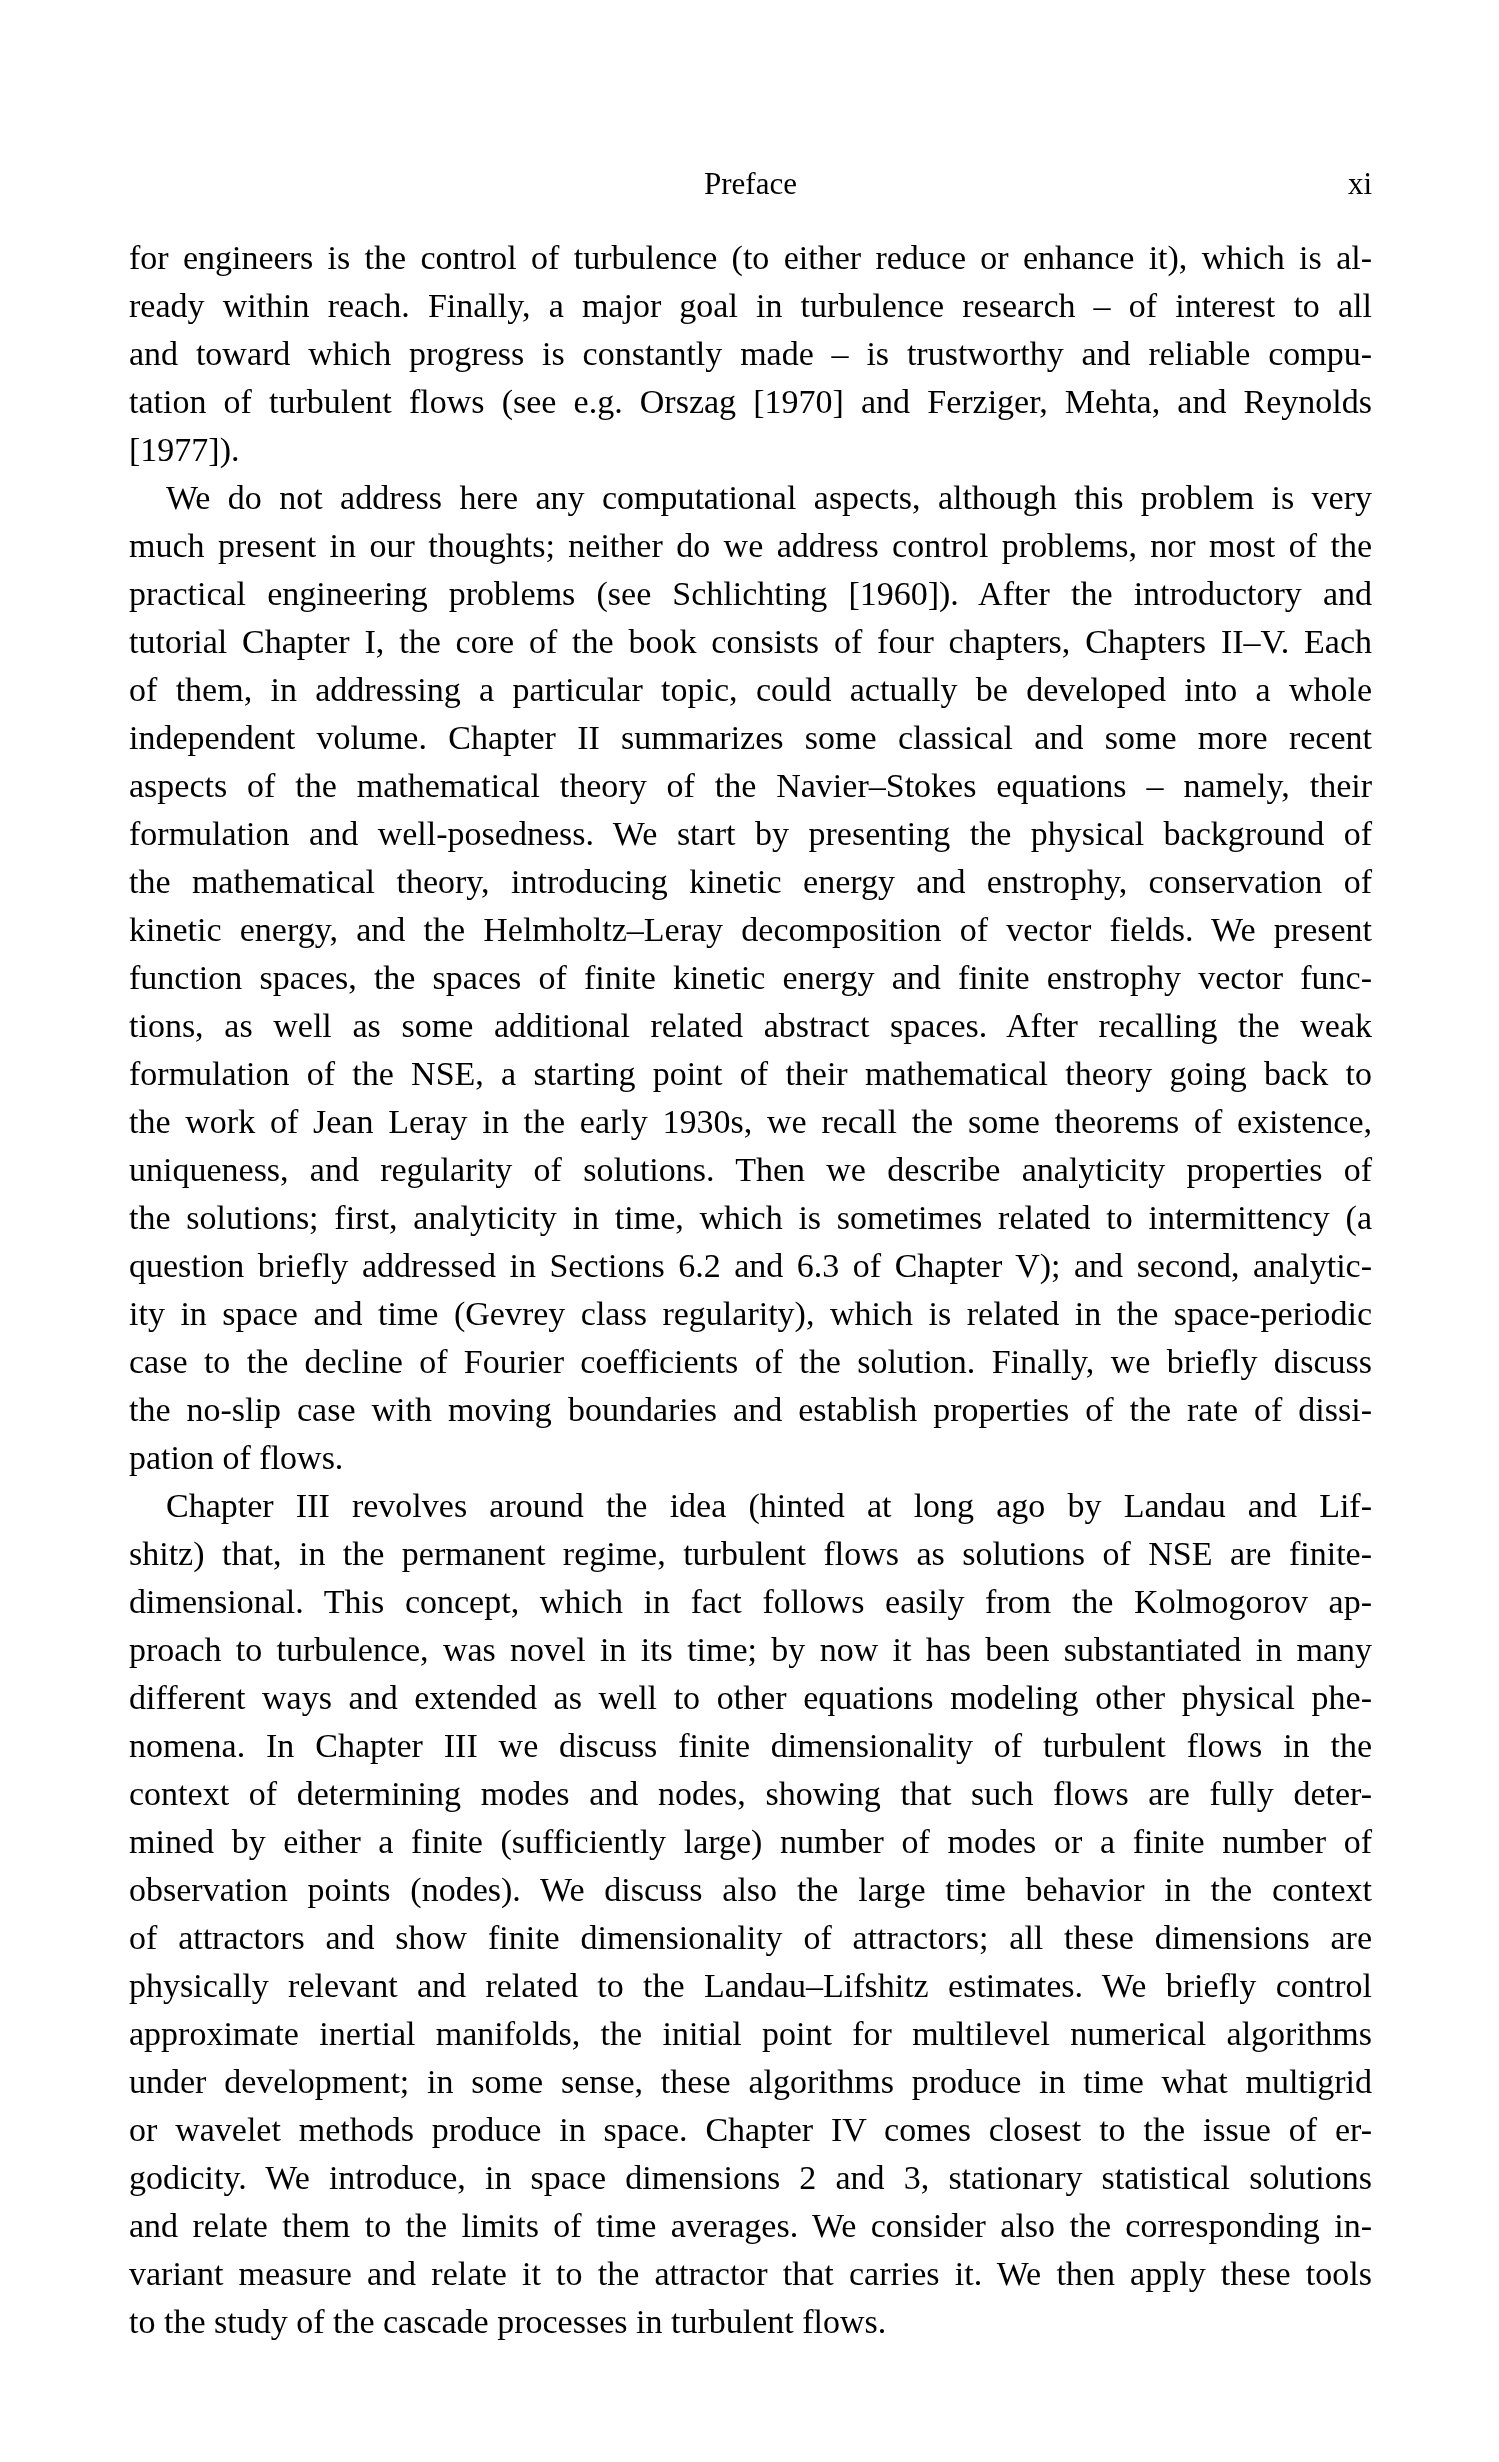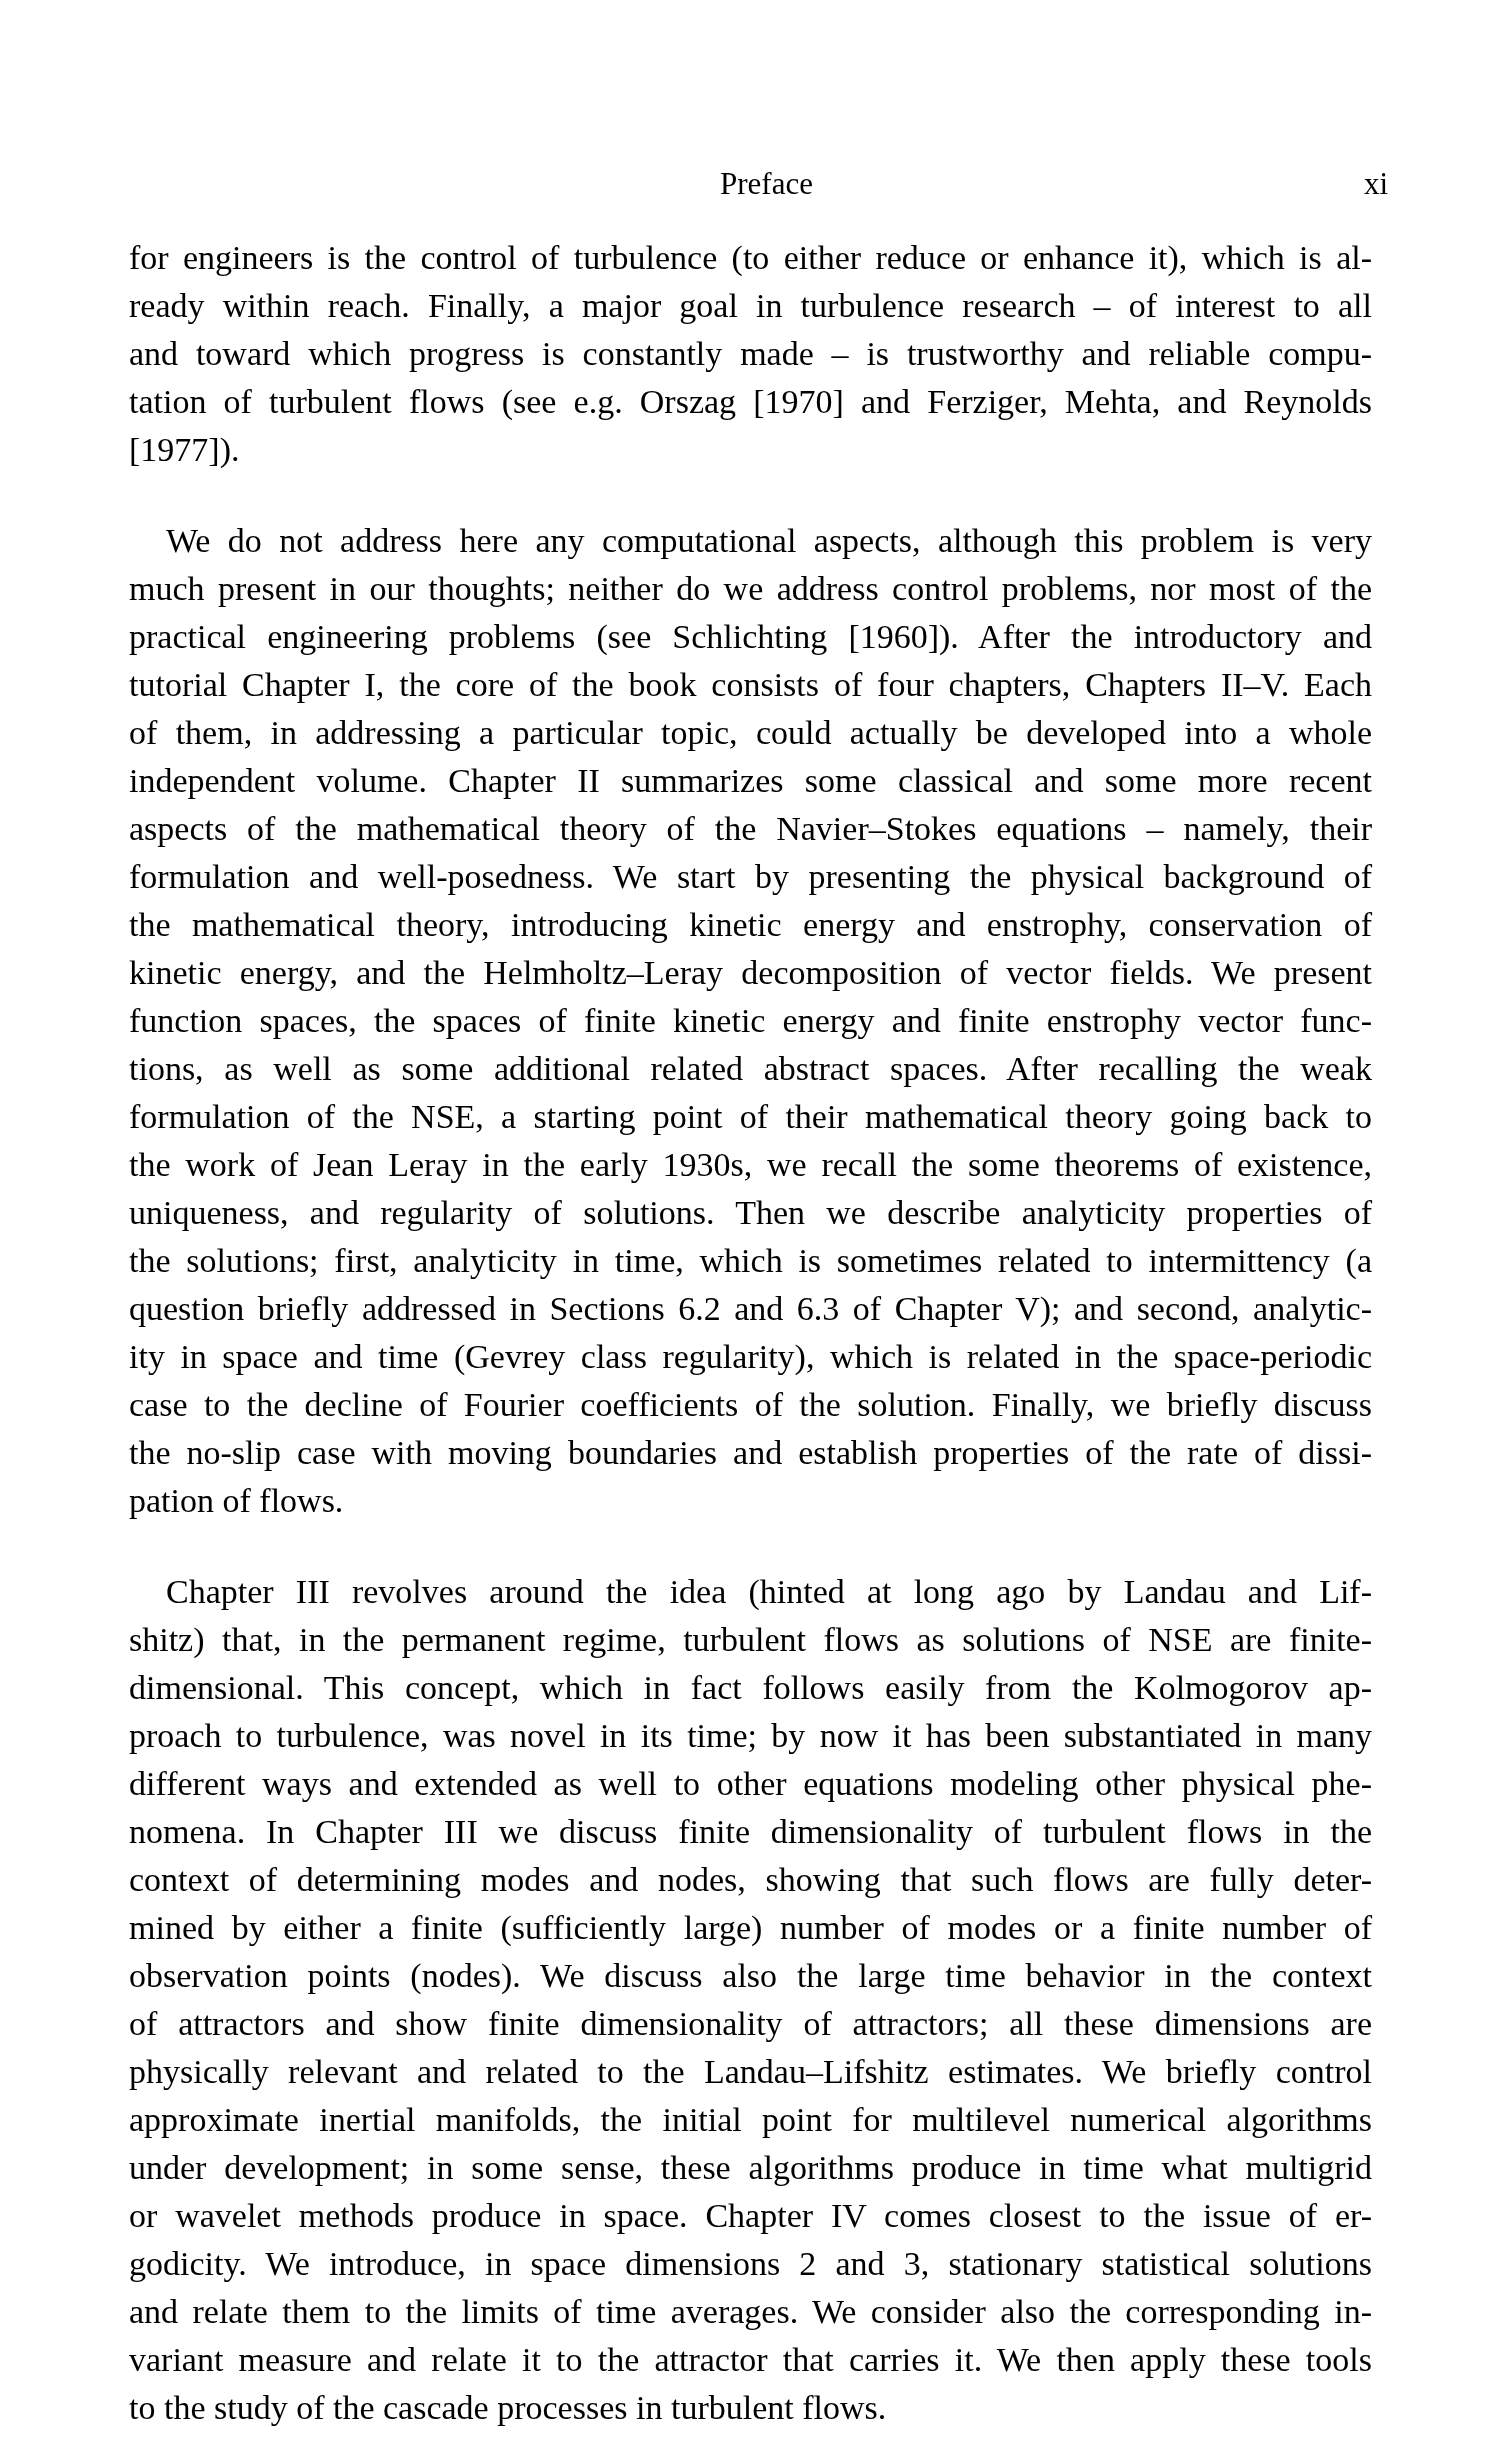--- a/index.html
+++ b/index.html
@@ -10,21 +10,21 @@
     body {
       width: 1499px;
       height: 2462px;
       position: relative;
       overflow: hidden;
       color: #000000;
       font-family: "Liberation Serif", "DejaVu Serif", serif;
     }
     .running-head {
       position: absolute;
-      left: 145px;
+      left: 129px;
       width: 1243px;
       top: 164px;
       height: 39px;
       font-size: 31px;
       line-height: 39px;
     }
     .running-title {
       position: absolute;
       left: 0;
       right: 0;
@@ -50,21 +50,20 @@
       text-align: justify;
       text-align-last: justify;
       overflow: visible;
     }
     .line.last {
       text-align: center;
       text-align-last: left;
     }
     .line.indent {
       padding-left: 37px;
-      margin-top: 43px;
     }
   </style>
 </head>
 <body>
 
 <div class="running-head">
   <span class="running-title">Preface</span>
   <span class="page-number">xi</span>
 </div>
 

